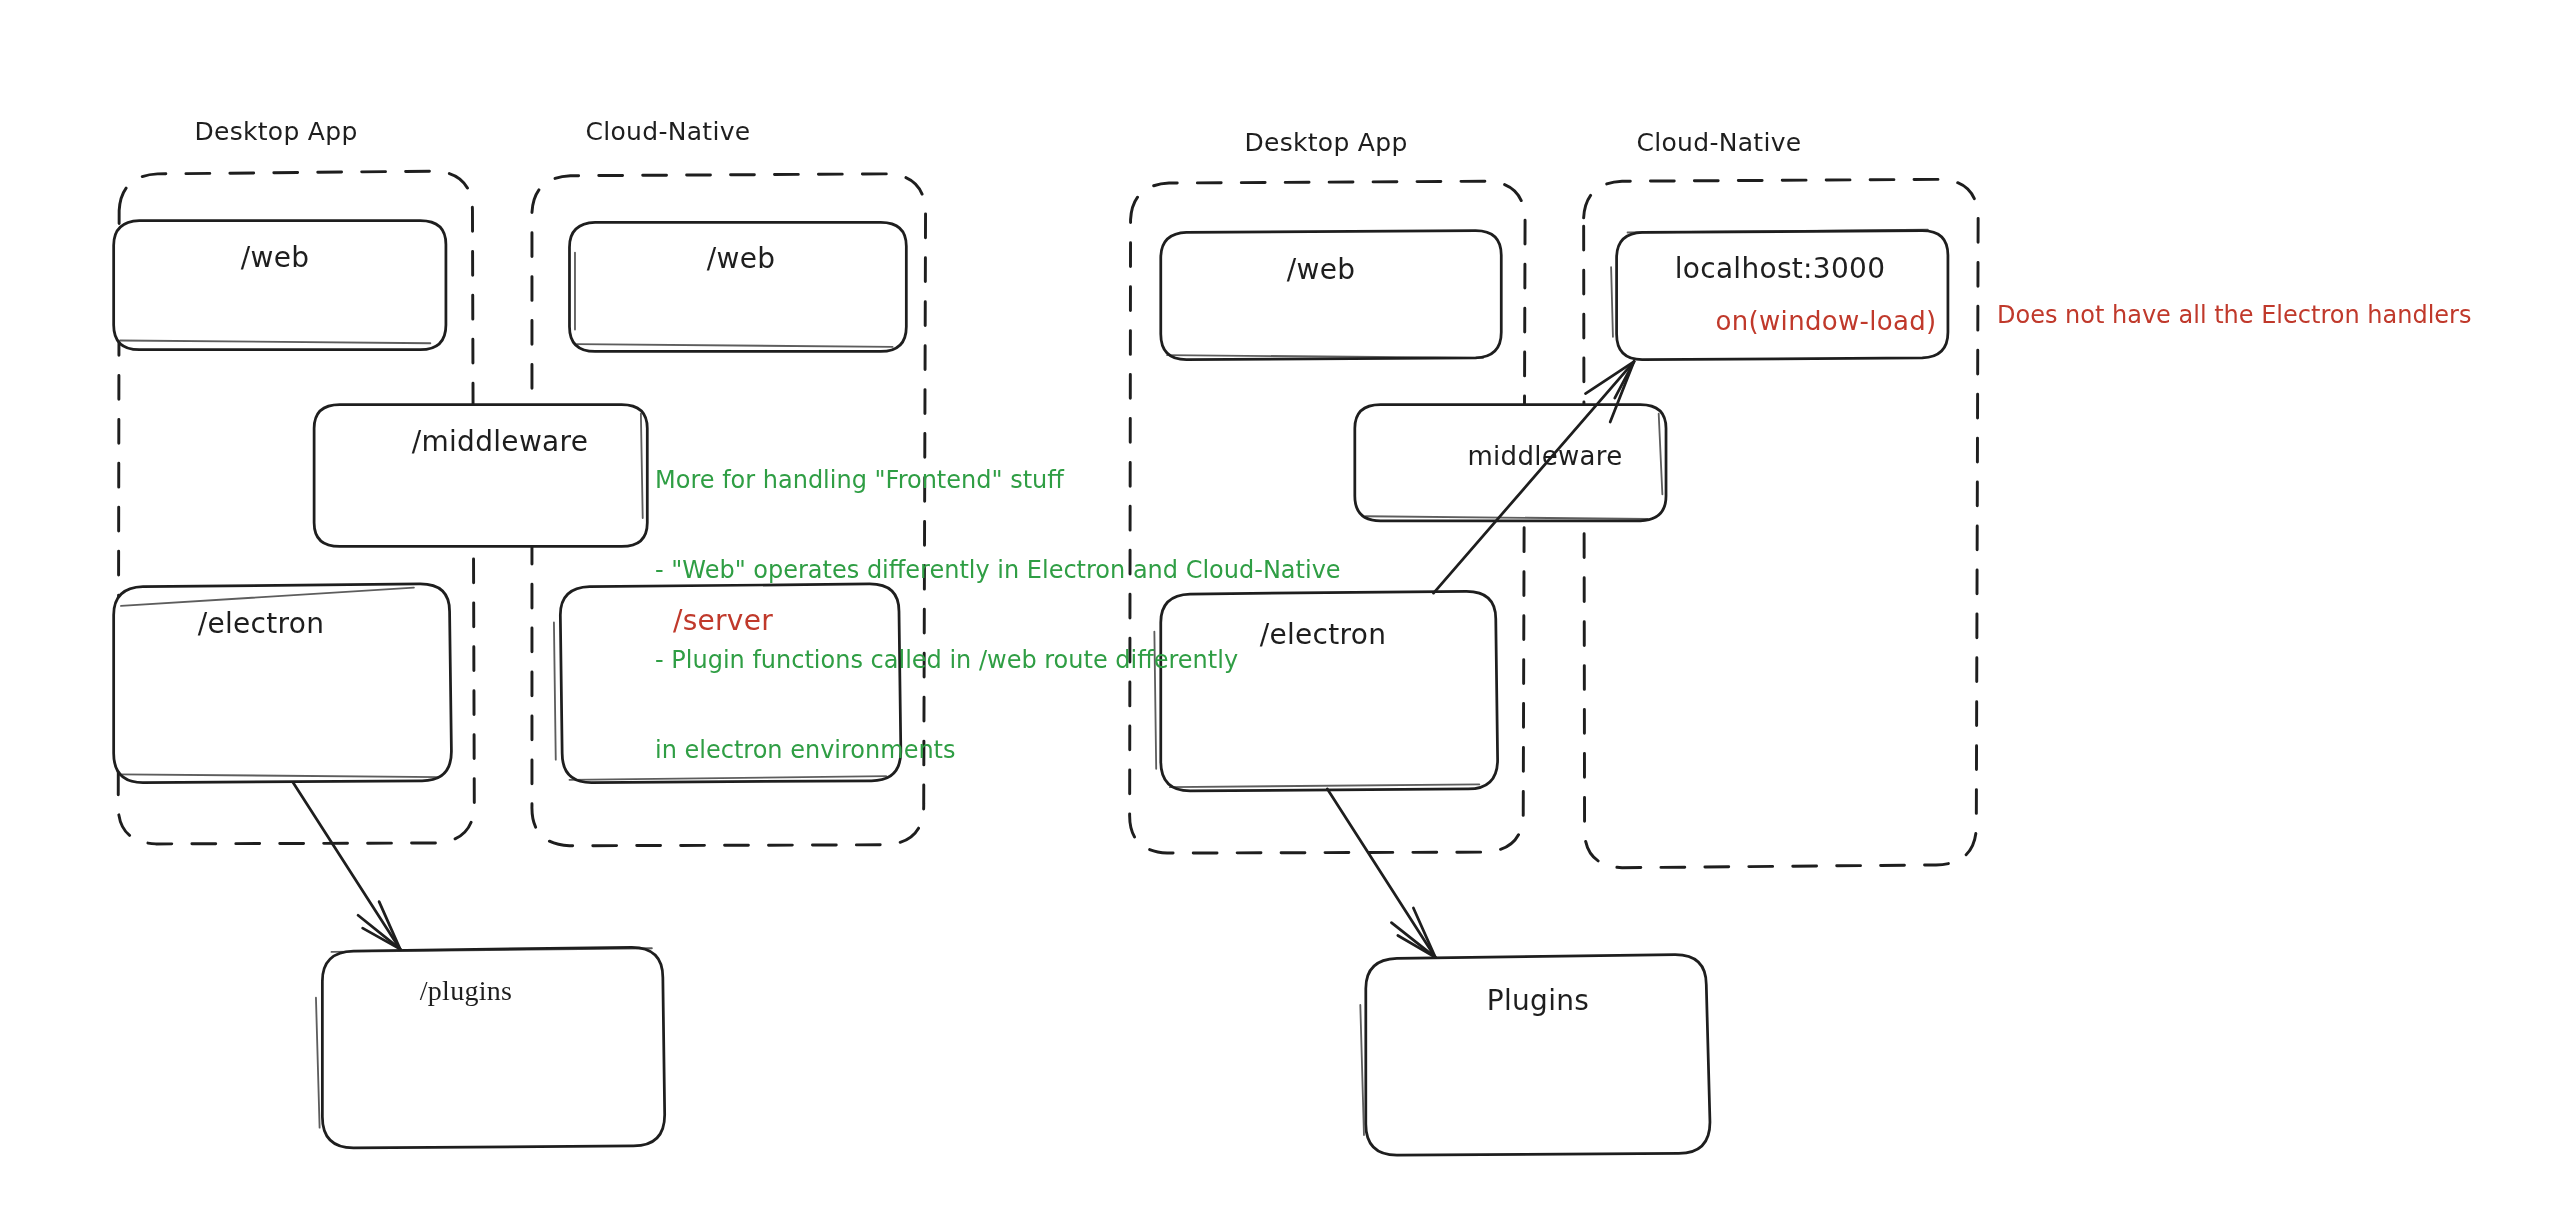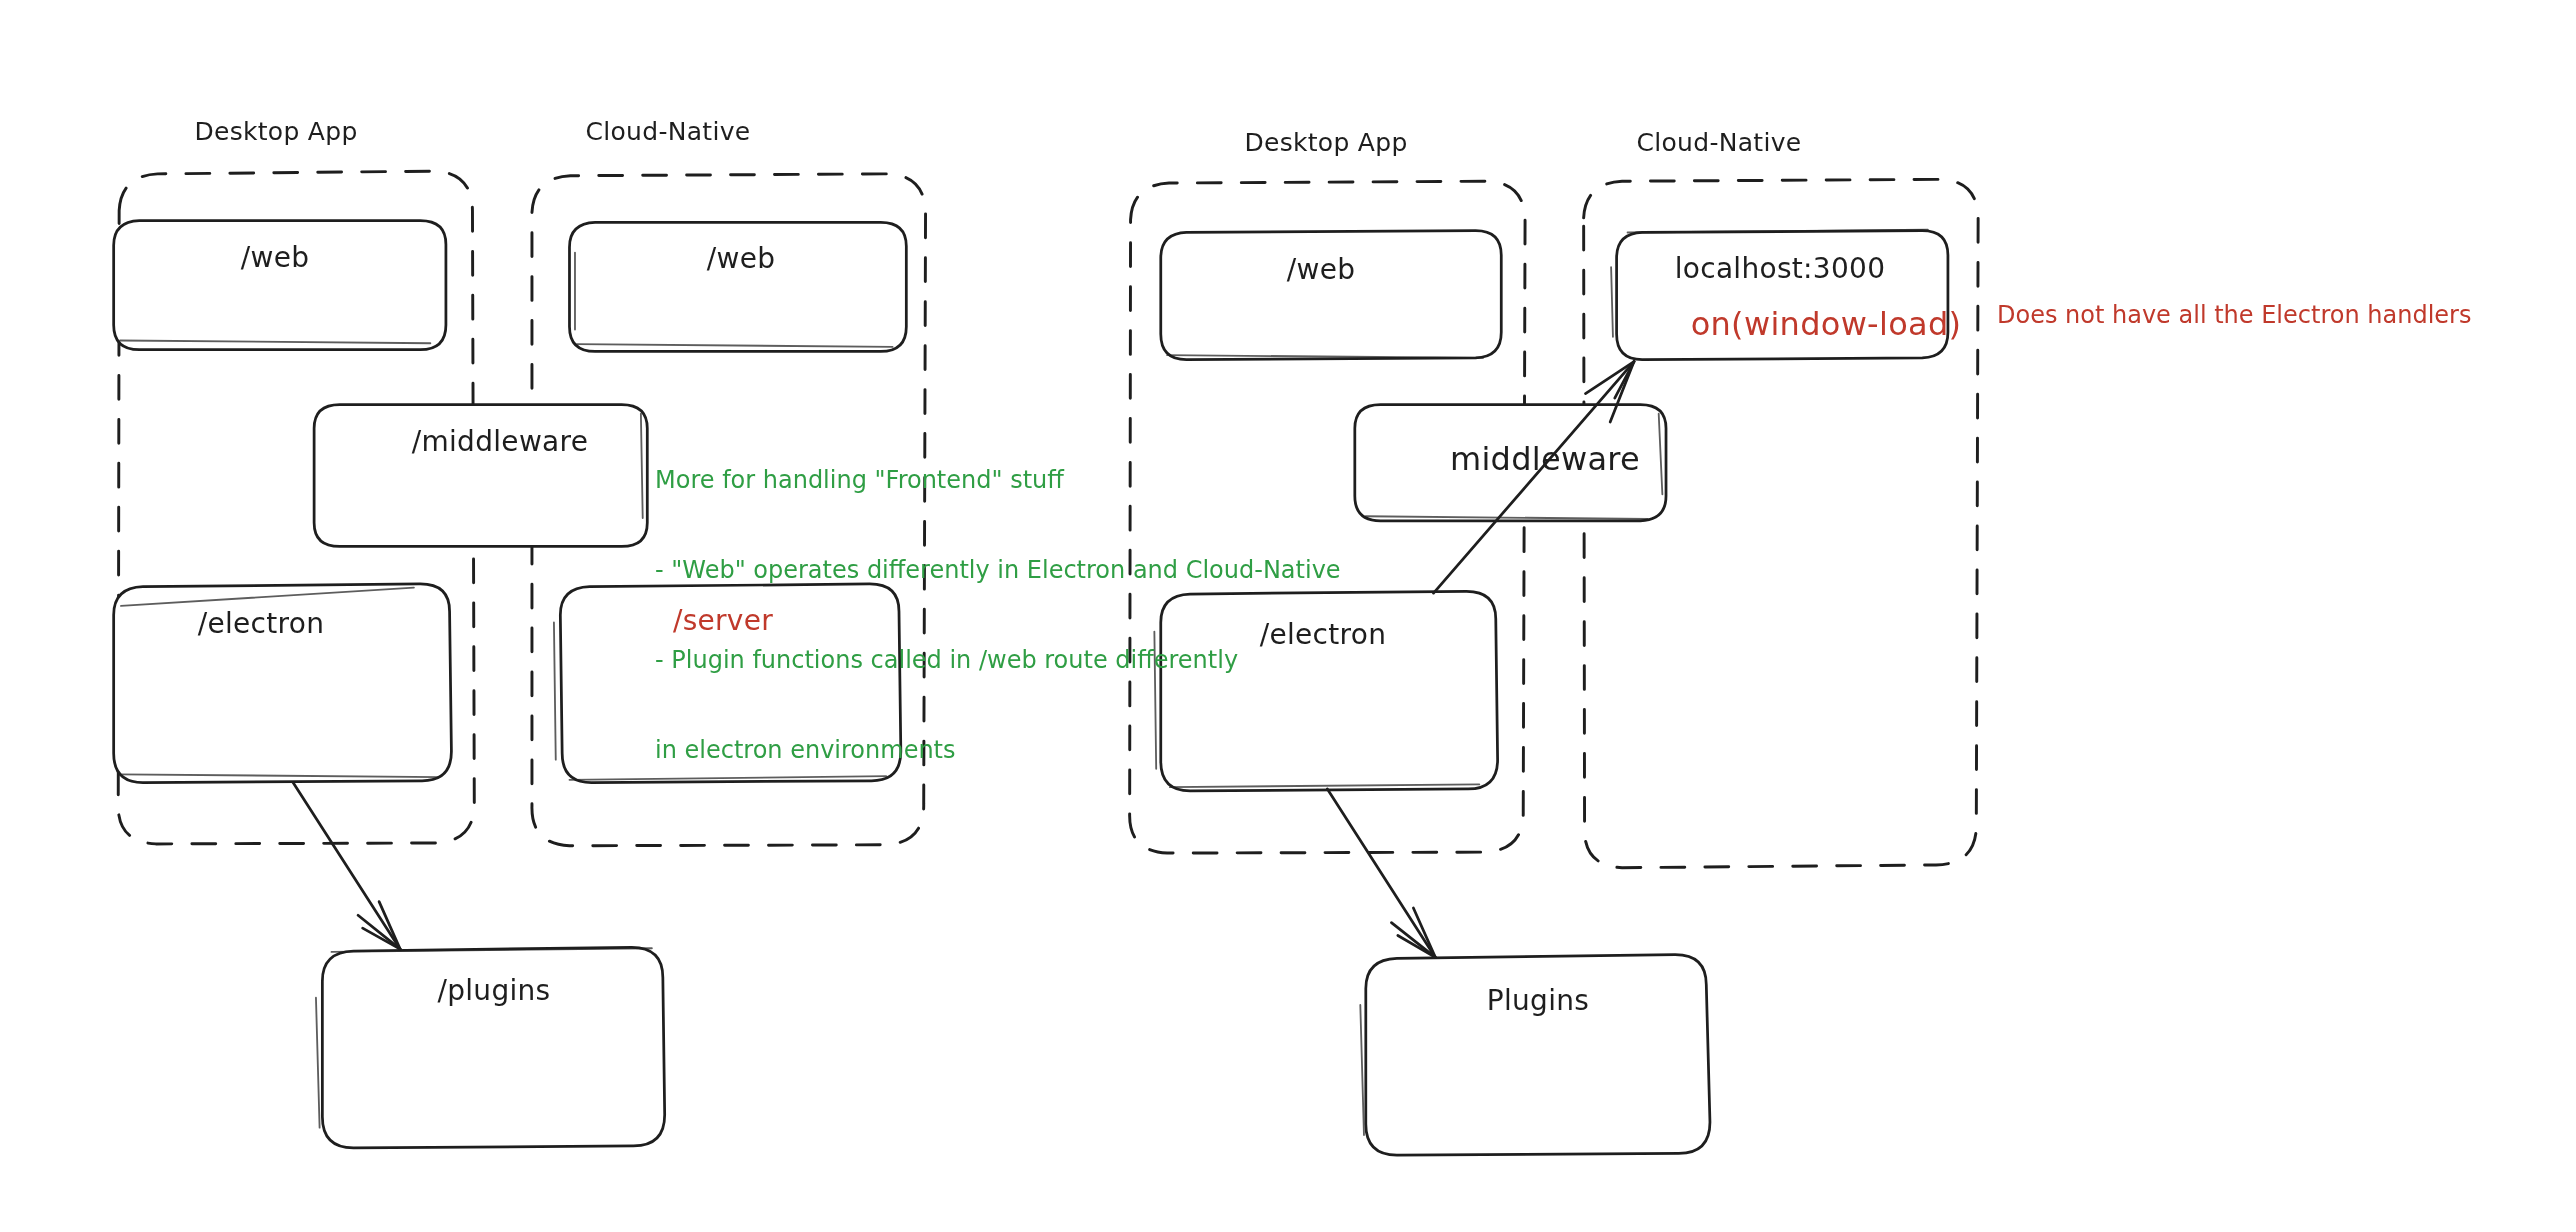--- a/index.html
+++ b/index.html
@@ -47,21 +47,21 @@
     font-size: 25px;
     text-align: center;
     transform: translateX(-50%);
   }
   .box-label {
     font-size: 28px;
     text-align: center;
     transform: translateX(-50%);
   }
   .box-label.small {
-    font-size: 32px;
+    font-size: 26px;
     text-align: right;
   }
   .red {
     color: #c0392b;
   }
   .green {
     color: #2f9e44;
   }
   .note {
     position: absolute;
@@ -198,21 +198,21 @@
   </svg>
 
   <div class="lbl group-title" style="left:276px; top:119px;">Desktop App</div>
   <div class="lbl group-title" style="left:668px; top:119px;">Cloud-Native</div>
 
   <div class="lbl box-label" style="left:275px; top:244px;">/web</div>
   <div class="lbl box-label" style="left:741px; top:245px;">/web</div>
   <div class="lbl box-label" style="left:500px; top:428px;">/middleware</div>
   <div class="lbl box-label" style="left:261px; top:610px;">/electron</div>
   <div class="lbl box-label red" style="left:723px; top:607px;">/server</div>
-  <div class="lbl box-label" style="left:494px; top:977px;">/plugins</div>
+  <div class="lbl box-label" style="left:466px; top:977px;font-family:Liberation Serif, serif;">/plugins</div>
 
   <div class="note green" style="left:655px; top:405px;">
     <div>More for handling "Frontend" stuff</div>
     <div>- "Web" operates differently in Electron and Cloud-Native</div>
     <div>- Plugin functions called in /web route differently</div>
     <div>in electron environments</div>
   </div>
 
   <div class="lbl group-title" style="left:1326px; top:130px;">Desktop App</div>
   <div class="lbl group-title" style="left:1719px; top:130px;">Cloud-Native</div>

